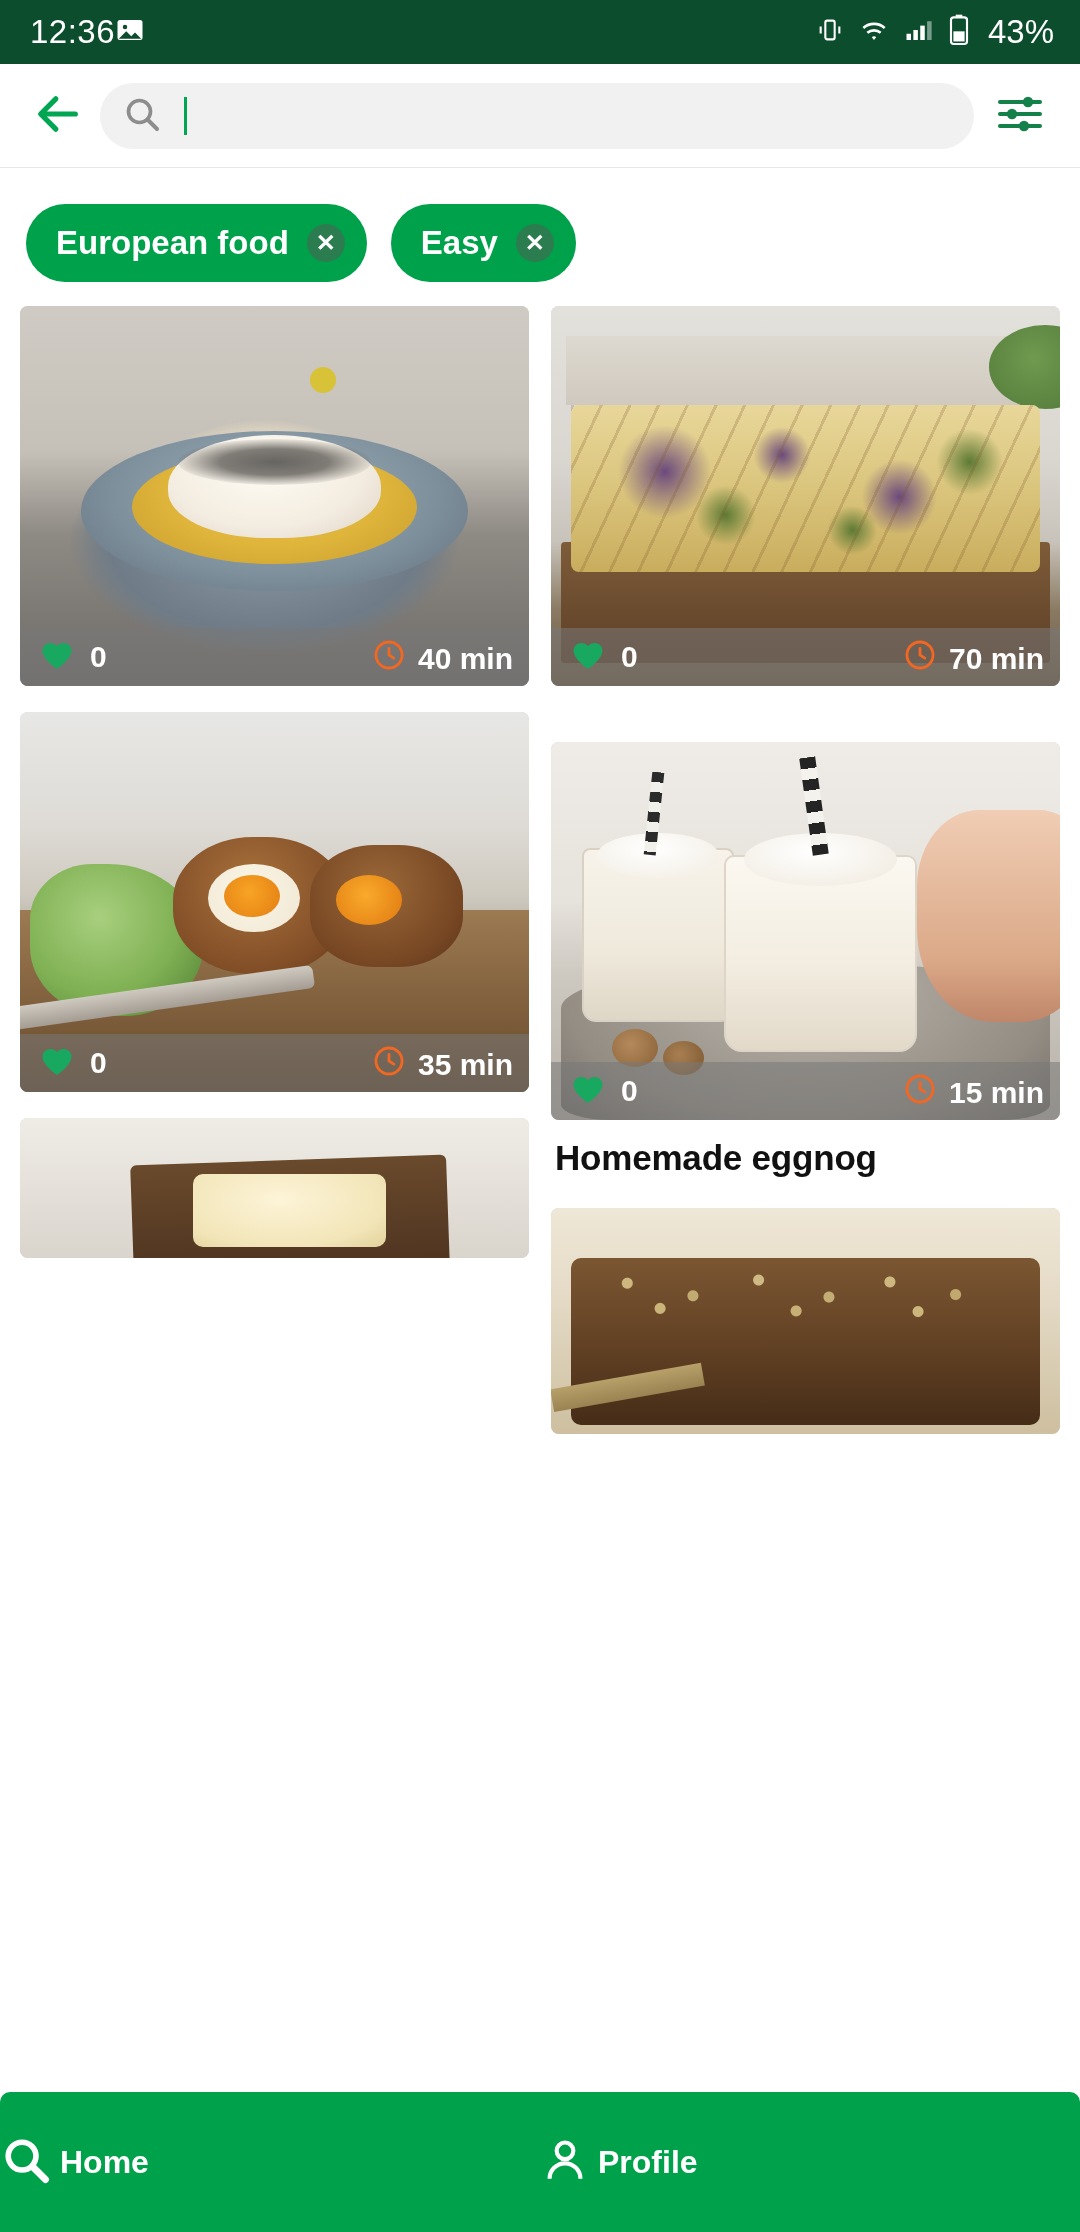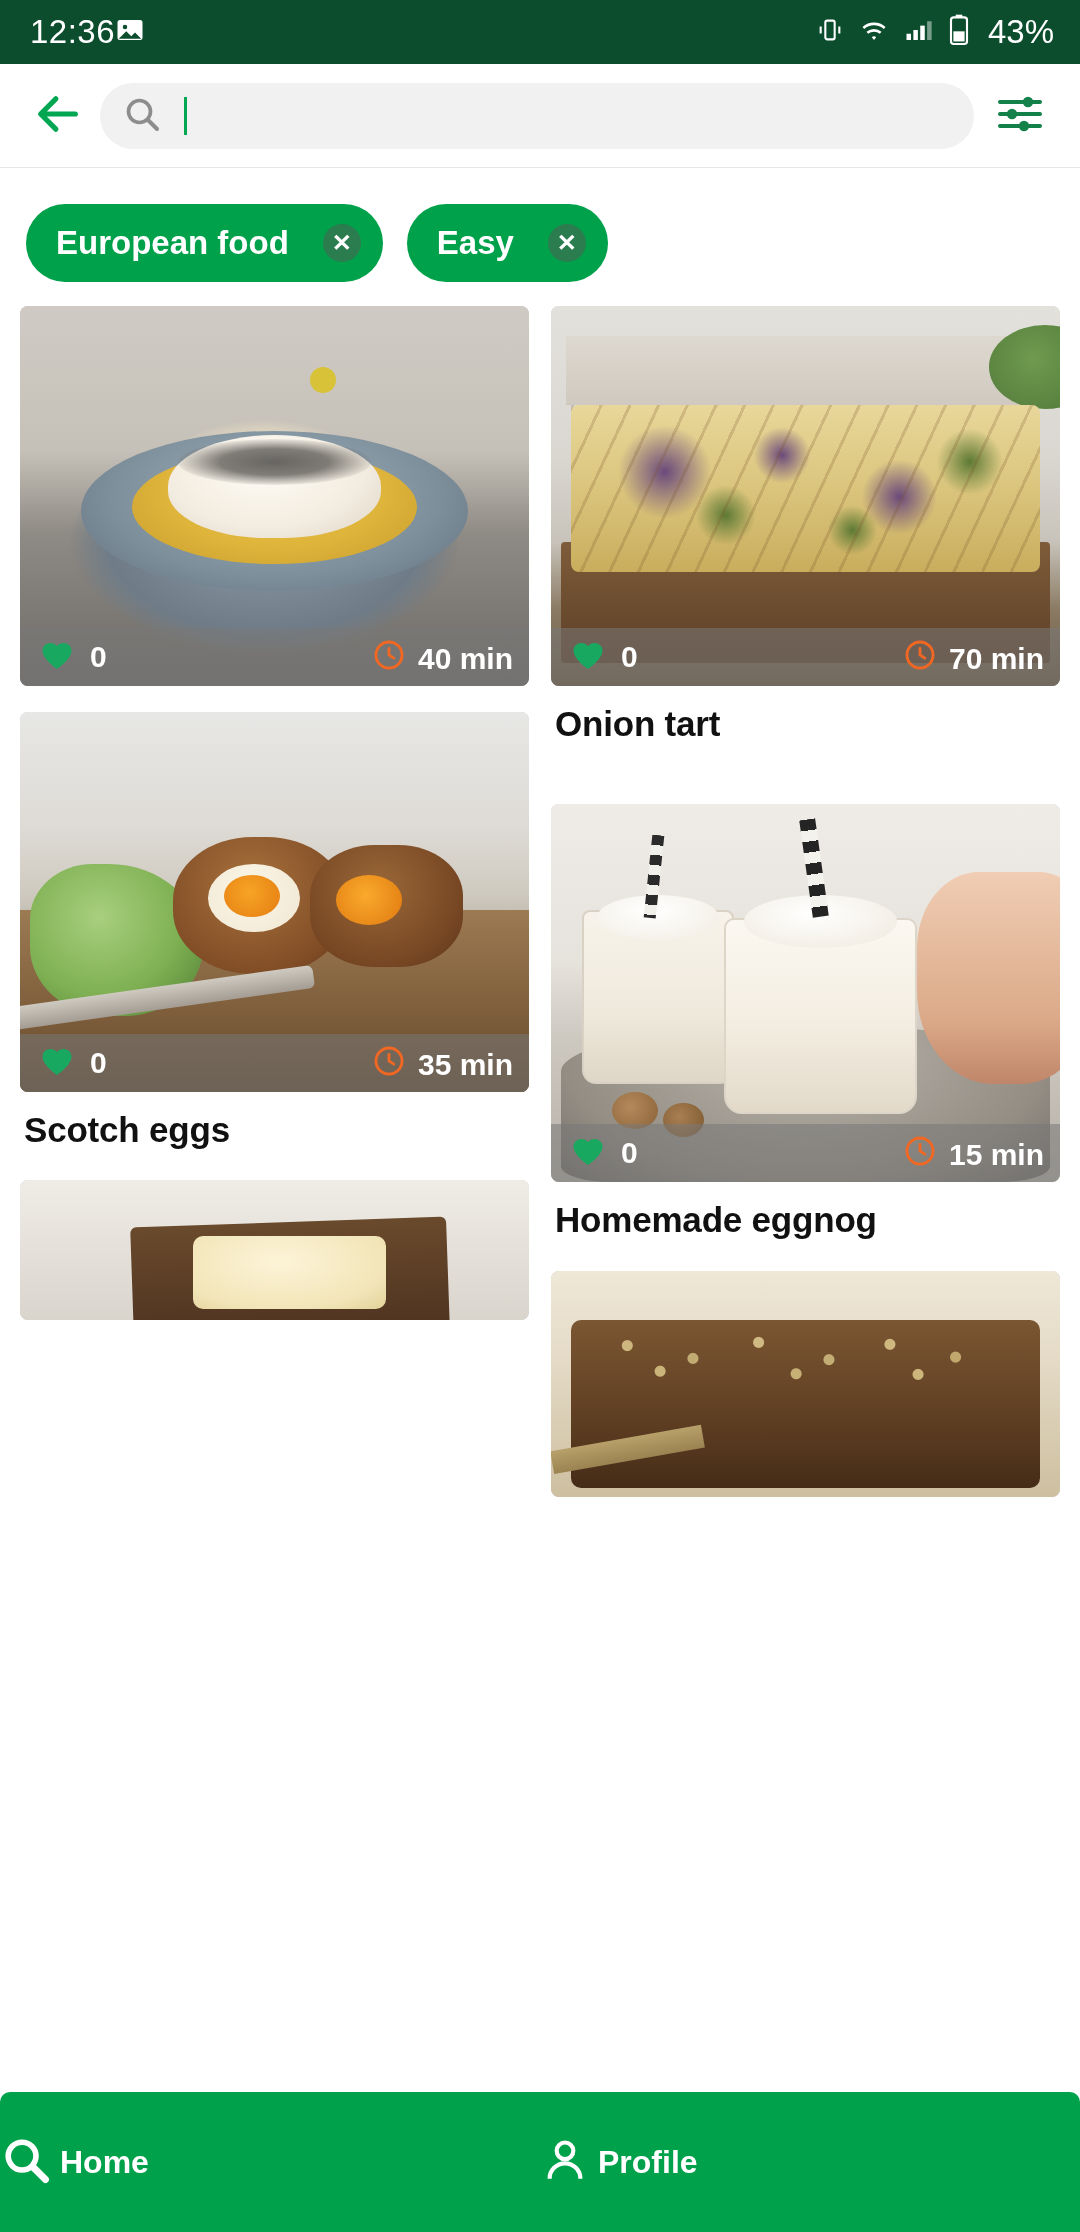--- a/index.html
+++ b/index.html
@@ -37,21 +37,21 @@
   .search-caret {
     width: 3px; height: 38px; background: #00a651; margin-left: 22px;
   }
   .search-text { font-size: 30px; color: #9a9a9a; margin-left: 10px; }
   .filter-btn { width: 60px; height: 60px; display: flex; align-items: center; justify-content: center; }
 
   
   .chips { display: flex; gap: 24px; padding: 36px 0 24px 26px; }
   .chip {
     background: #00a14b; color: #ffffff; border-radius: 40px;
-    height: 78px; display: flex; align-items: center; gap: 34px;
+    height: 78px; display: flex; align-items: center; gap: 18px;
     padding: 0 22px 0 30px; font-size: 33px; font-weight: bold;
   }
   .chip-x {
     width: 38px; height: 38px; border-radius: 50%;
     background: #2b7d4f; color: #ffffff; font-size: 24px; font-weight: bold;
     display: flex; align-items: center; justify-content: center;
     line-height: 1;
   }
 
   
@@ -244,21 +244,20 @@
               <span>
                 <svg width="34" height="34" viewBox="0 0 24 24">
                     <circle cx="12" cy="12" r="9.2" fill="none" stroke="#f26722" stroke-width="2"></circle>
                     <path d="M12 7.4V12l3.4 2.2" stroke="#f26722" stroke-width="2" stroke-linecap="round" fill="none"></path>
                   </svg>
               </span>
               <span class="time-text">35 min</span>
             </div>
           </div>
         </div>
-        <div class="title">Scotch eggs</div>
       </div>
 
       <div class="card">
         <div class="thumb" style="height:140px">
           <div class="thumb-inner" style="background:
               linear-gradient(#efece6 0%, #e6e2db 45%, #d9d4cc 100%)">
             <div style="position:absolute;left:22%;top:30%;width:62%;height:80%;background:linear-gradient(#6a4a2c 0%, #4e3320 100%);border-radius:6px;transform:rotate(-2deg)"></div>
             <div style="position:absolute;left:34%;top:40%;width:38%;height:52%;background:radial-gradient(ellipse at 45% 35%, #fdf4d8 0%, #f2e5b8 70%, #e2d29a 100%);border-radius:10px"></div>
           </div>
         </div>
@@ -299,21 +298,20 @@
               <span>
                 <svg width="34" height="34" viewBox="0 0 24 24">
                     <circle cx="12" cy="12" r="9.2" fill="none" stroke="#f26722" stroke-width="2"></circle>
                     <path d="M12 7.4V12l3.4 2.2" stroke="#f26722" stroke-width="2" stroke-linecap="round" fill="none"></path>
                   </svg>
               </span>
               <span class="time-text">70 min</span>
             </div>
           </div>
         </div>
-        <div class="title">Onion tart</div>
       </div>
 
       <div class="card">
         <div class="thumb" style="height:378px;margin-top:30px">
           <div class="thumb-inner" style="background:
               linear-gradient(#efece7 0%, #e6e2dc 42%, #cdc8c0 62%, #b6b0a7 100%)">
             <div style="position:absolute;left:2%;top:58%;width:96%;height:42%;border-radius:50% 50% 10% 10%/30% 30% 10% 10%;background:radial-gradient(ellipse at 50% 20%, #b9b4ab 0%, #938d84 70%, #6f6a63 100%)"></div>
             <div style="position:absolute;left:6%;top:28%;width:30%;height:46%;border-radius:8px 8px 14px 14px;background:linear-gradient(#f7f3ea 0%, #efe9dc 60%, #ded6c6 100%);border:2px solid #d9d2c4"></div>
             <div style="position:absolute;left:34%;top:30%;width:38%;height:52%;border-radius:10px 10px 18px 18px;background:linear-gradient(#fbf8f1 0%, #f3ede1 55%, #e2d9c9 100%);border:2px solid #ddd6c8"></div>
             <div style="position:absolute;left:9%;top:24%;width:24%;height:12%;border-radius:50%;background:radial-gradient(ellipse at 45% 35%, #ffffff 0%, #f1ece1 100%)"></div>

